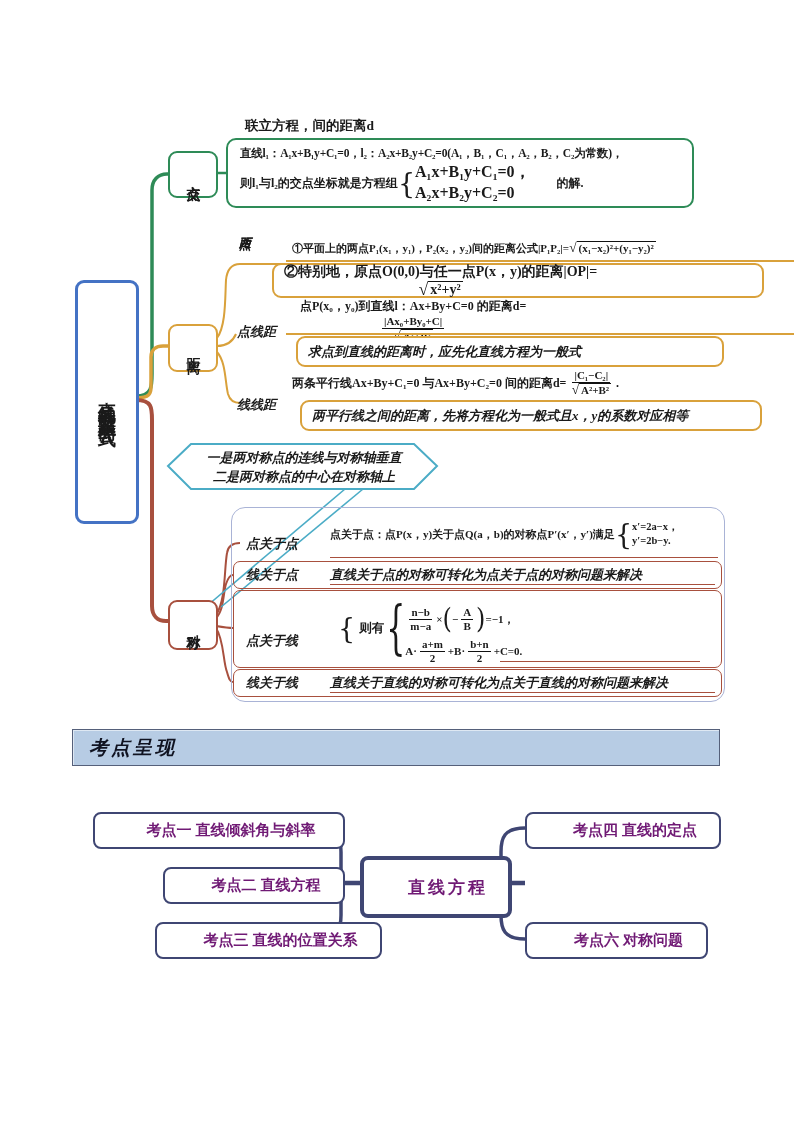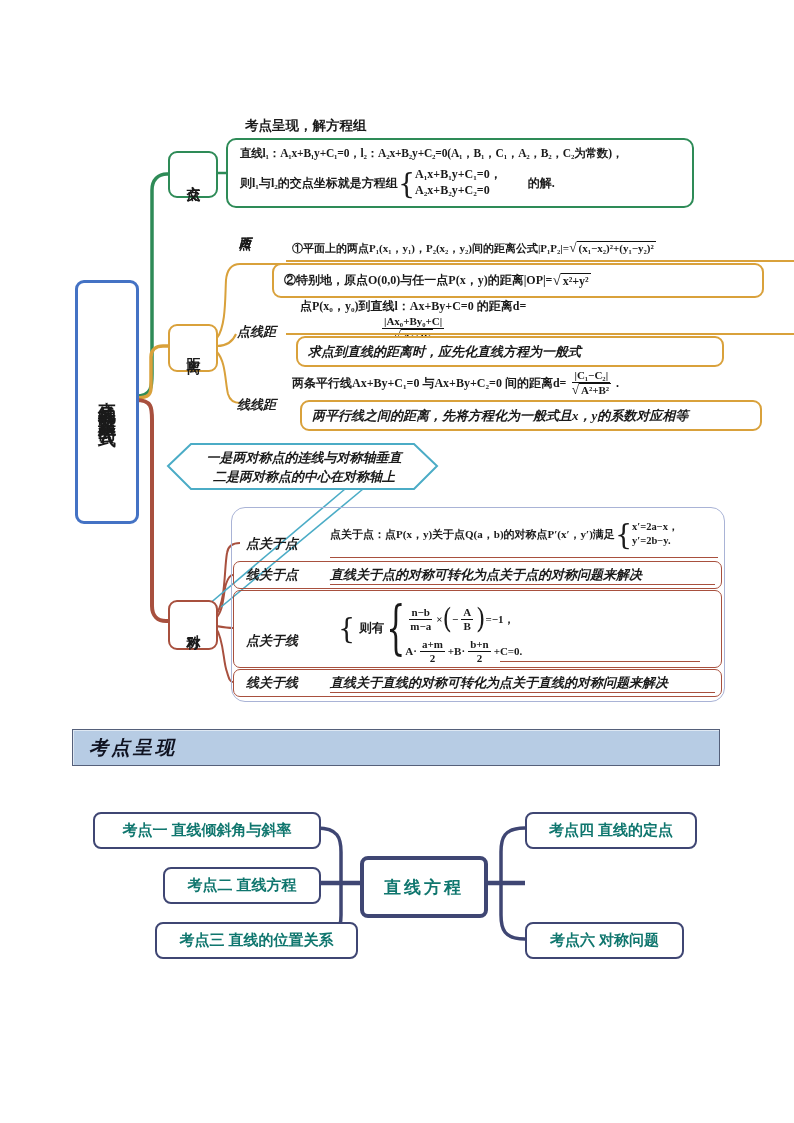--- a/index.html
+++ b/index.html
@@ -44,21 +44,21 @@
   #callout-text{left:186px;top:448px;width:236px;text-align:center;font-size:13px;line-height:19px;white-space:nowrap;}
   
   #banner{left:72px;top:729px;width:648px;height:37px;background:#b7cce4;
           border:1px solid #55607a;box-shadow:inset 1px 1px 0 rgba(255,255,255,.55);
           display:flex;align-items:center;padding-left:16px;box-sizing:border-box;}
   #banner .t{font-family:"Liberation Serif",serif;font-weight:700;font-style:italic;
              font-size:19px;letter-spacing:3px;color:#101321;}
   
   .bnode{position:absolute;background:#fff;border:2.5px solid #3f4673;border-radius:8px;
          display:flex;align-items:center;justify-content:center;
-         font-weight:700;font-size:15px;white-space:nowrap;color:#0f766e;}
+         font-weight:700;font-size:15px;white-space:nowrap;color:#701a75;padding-left:24px;}
   #bcenter{left:360px;top:856px;width:120px;height:54px;border-width:4px;font-size:17px;letter-spacing:3px;}
 </style>
 </head>
 <body>
 
 <div class="page">
 
   <svg class="wires" width="794" height="1123" viewBox="0 0 794 1123">
 
     <path d="M136,396 C152,396 152,386 152,374 L152,190 C152,180 158,174 167,174 L168,174" fill="none" stroke="#2e8b57" stroke-width="3.5"></path>
@@ -83,48 +83,48 @@
     <path d="M478,883 L525,883" fill="none" stroke="#3f4673" stroke-width="4.5"></path>
   </svg>
 
   <div class="mm-node vtext" id="root-node">
     <span>直线的交点及距离公式</span>
   </div>
 
   <div class="mm-node vtext" id="node-jiaodian">
     <span>交点</span>
   </div>
-  <div class="abs fm" style="left:245px;top:117px;font-size:13.5px;">考点呈现，解方程组</div>
+  <div class="abs fm" style="left:245px;top:117px;font-size:13.5px;">联立方程，间的距离d</div>
   <div class="gbox" style="left:226px;top:138px;width:464px;height:66px;">
     <div class="fm" style="position:absolute;left:12px;top:6px;font-size:11.5px;letter-spacing:-0.2px;">直线l₁：A₁x+B₁y+C₁=0，l₂：A₂x+B₂y+C₂=0(A₁，B₁，C₁，A₂，B₂，C₂为常数)，</div>
     <div class="frow fm" style="position:absolute;left:12px;top:22px;height:42px;font-size:12px;">
       <span>则l₁与l₂的交点坐标就是方程组</span>
       <span class="brace2"></span>
-      <span class="cases" style="font-size:12px;">
+      <span class="cases" style="font-size:16px;">
         <span>A₁x+B₁y+C₁=0，</span>
         <span>A₂x+B₂y+C₂=0</span>
       </span>
       <span style="margin-left:26px;">的解.</span>
     </div>
   </div>
 
   <div class="mm-node vtext" id="node-juli">
     <span>距离</span>
   </div>
   <div class="sublabel vtext" style="left:236px;top:228px;font-size:12px;">两点距</div>
   <div class="abs frow fm" style="left:292px;top:237px;height:22px;font-size:11px;">
     <span>①平面上的两点P₁(x₁，y₁)，P₂(x₂，y₂)间的距离公式|P₁P₂|=</span>
     <span class="sqrt">
         <i class="rad"></i>
         <span class="radicand">(x₁−x₂)²+(y₁−y₂)²</span>
       </span>
   </div>
   <div class="ul ul-gold" style="left:286px;top:260px;width:508px;"></div>
   <div class="obox" style="left:272px;top:263px;width:468px;height:31px;">
-    <span class="frow fm" style="font-size:12px;">
+    <span class="frow fm" style="font-size:14px;flex-direction:column;">
       <span>②特别地，原点O(0,0)与任一点P(x，y)的距离|OP|=</span>
       <span class="sqrt">
           <i class="rad"></i>
           <span class="radicand">x²+y²</span>
         </span>
     </span>
   </div>
 
   <div class="sublabel" style="left:237px;top:323px;">点线距</div>
   <div class="abs frow fm" style="left:300px;top:298px;height:36px;flex-direction:column;">

